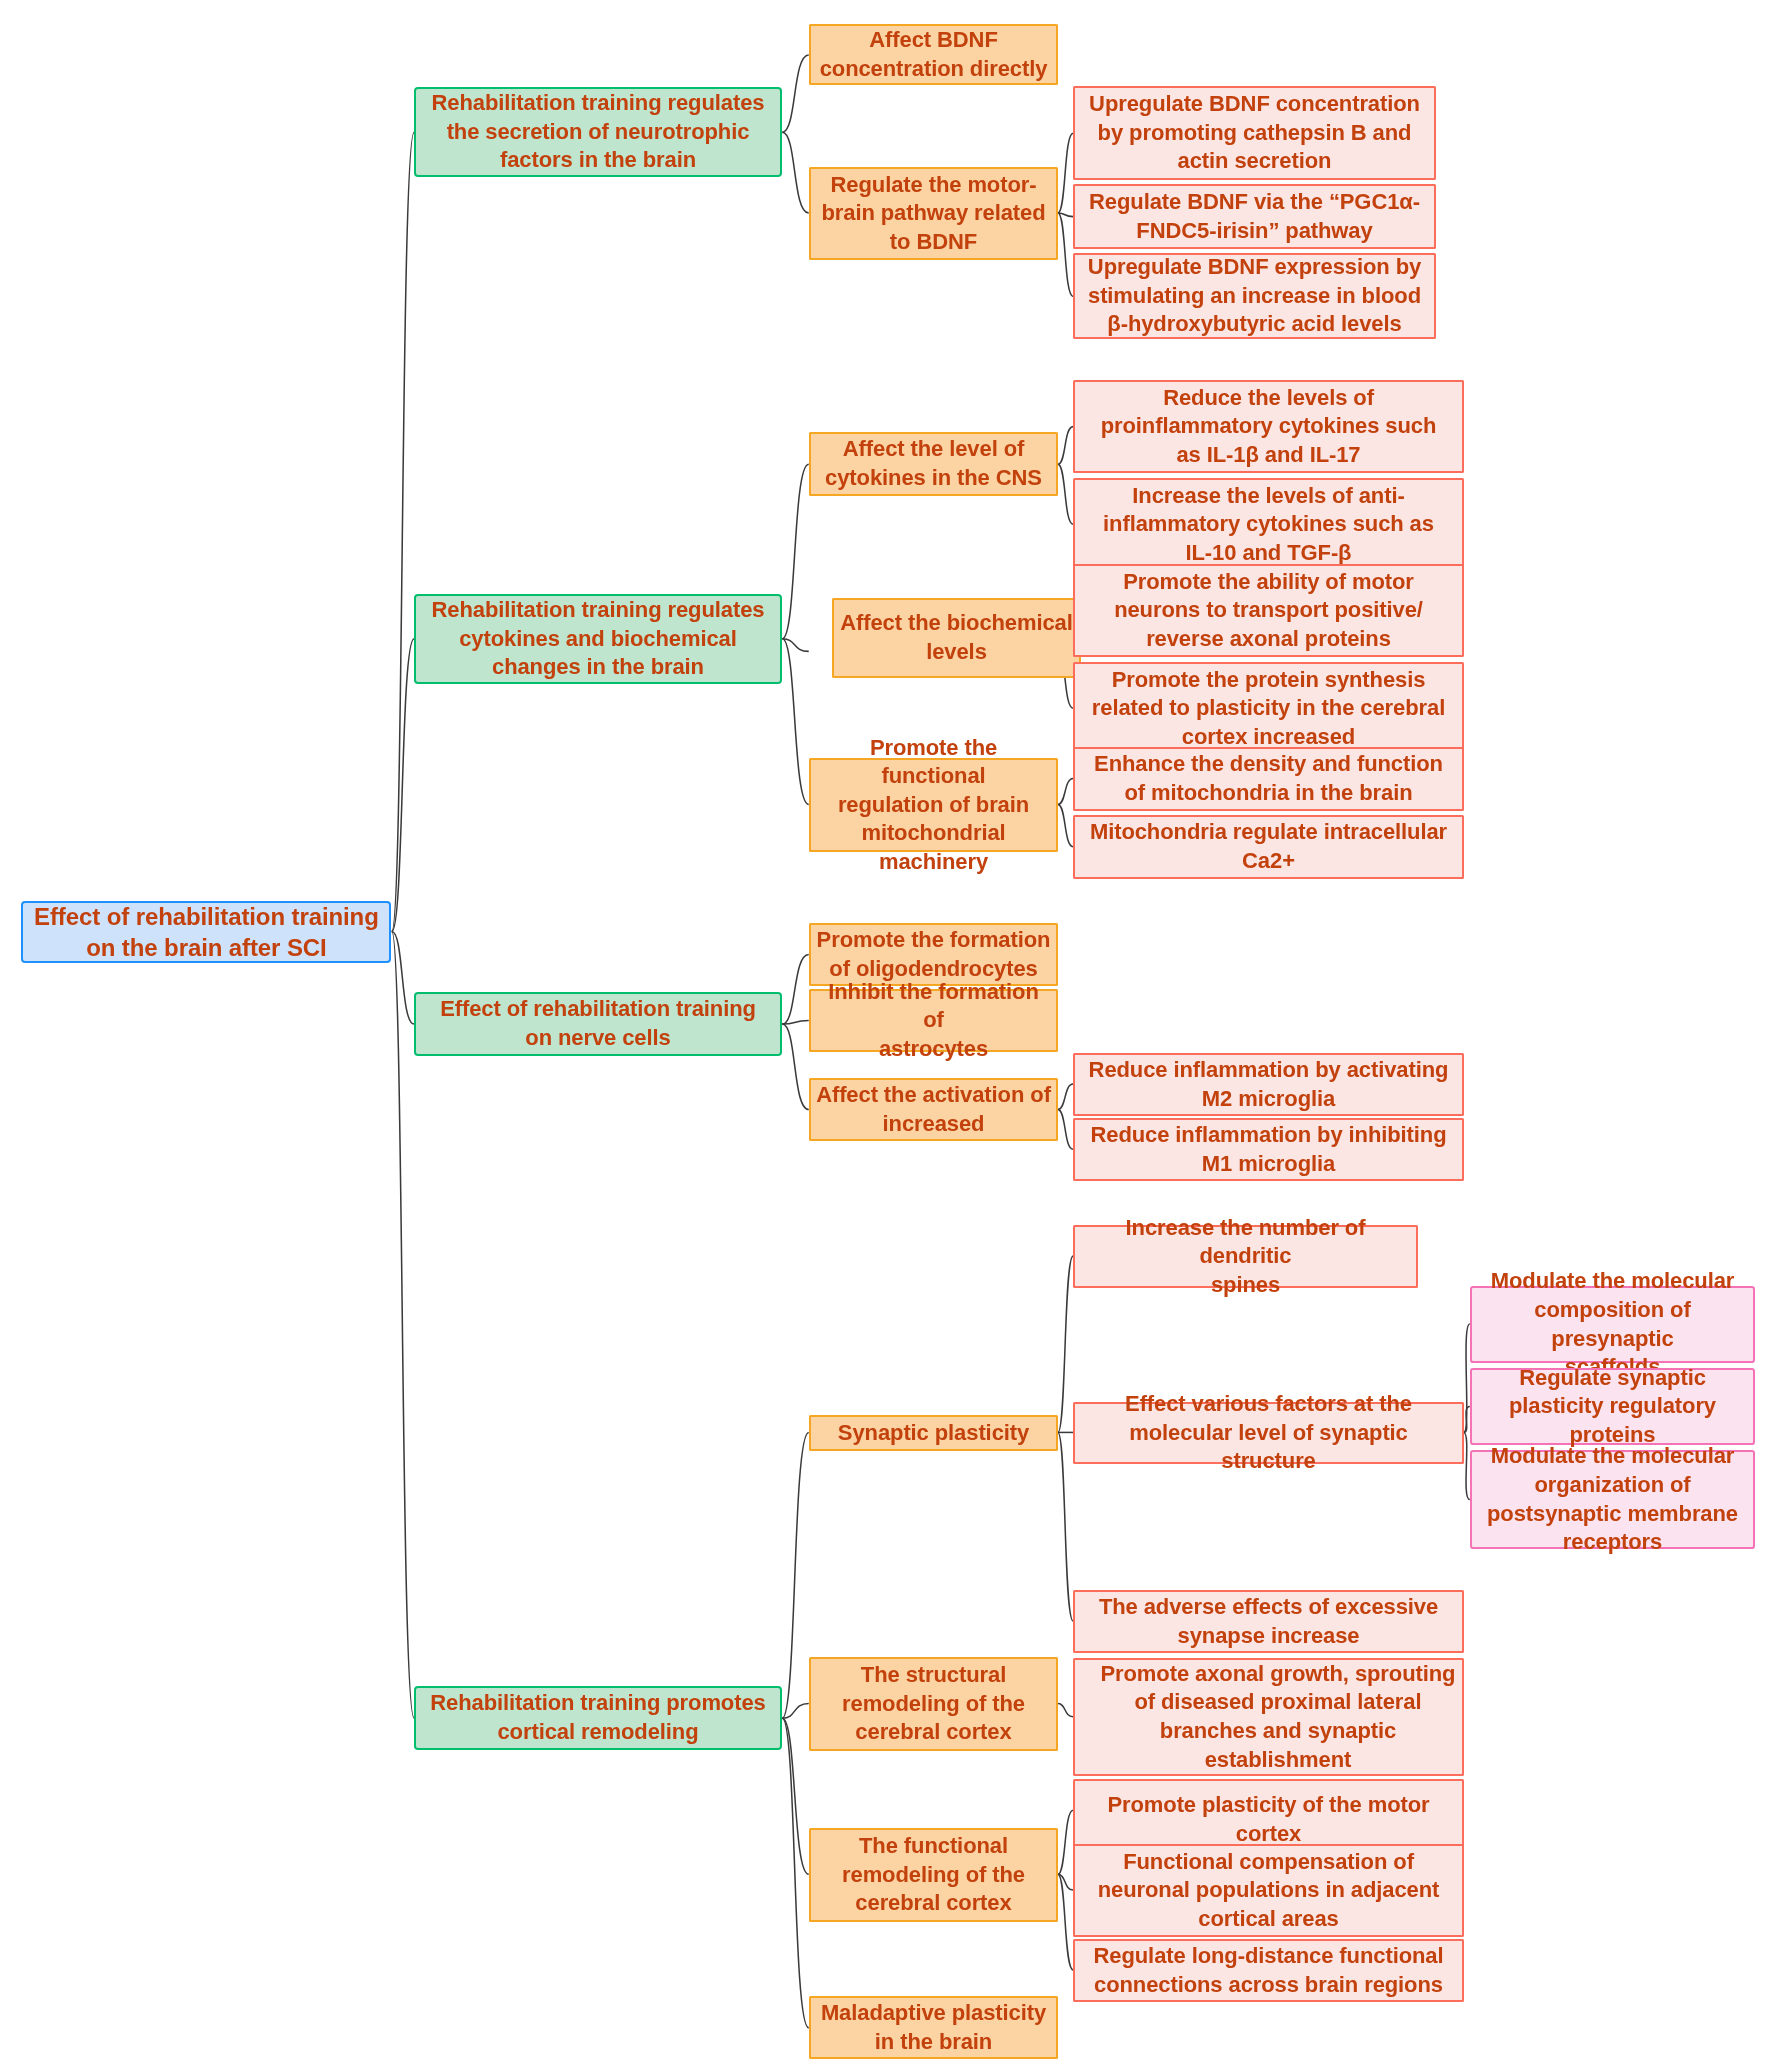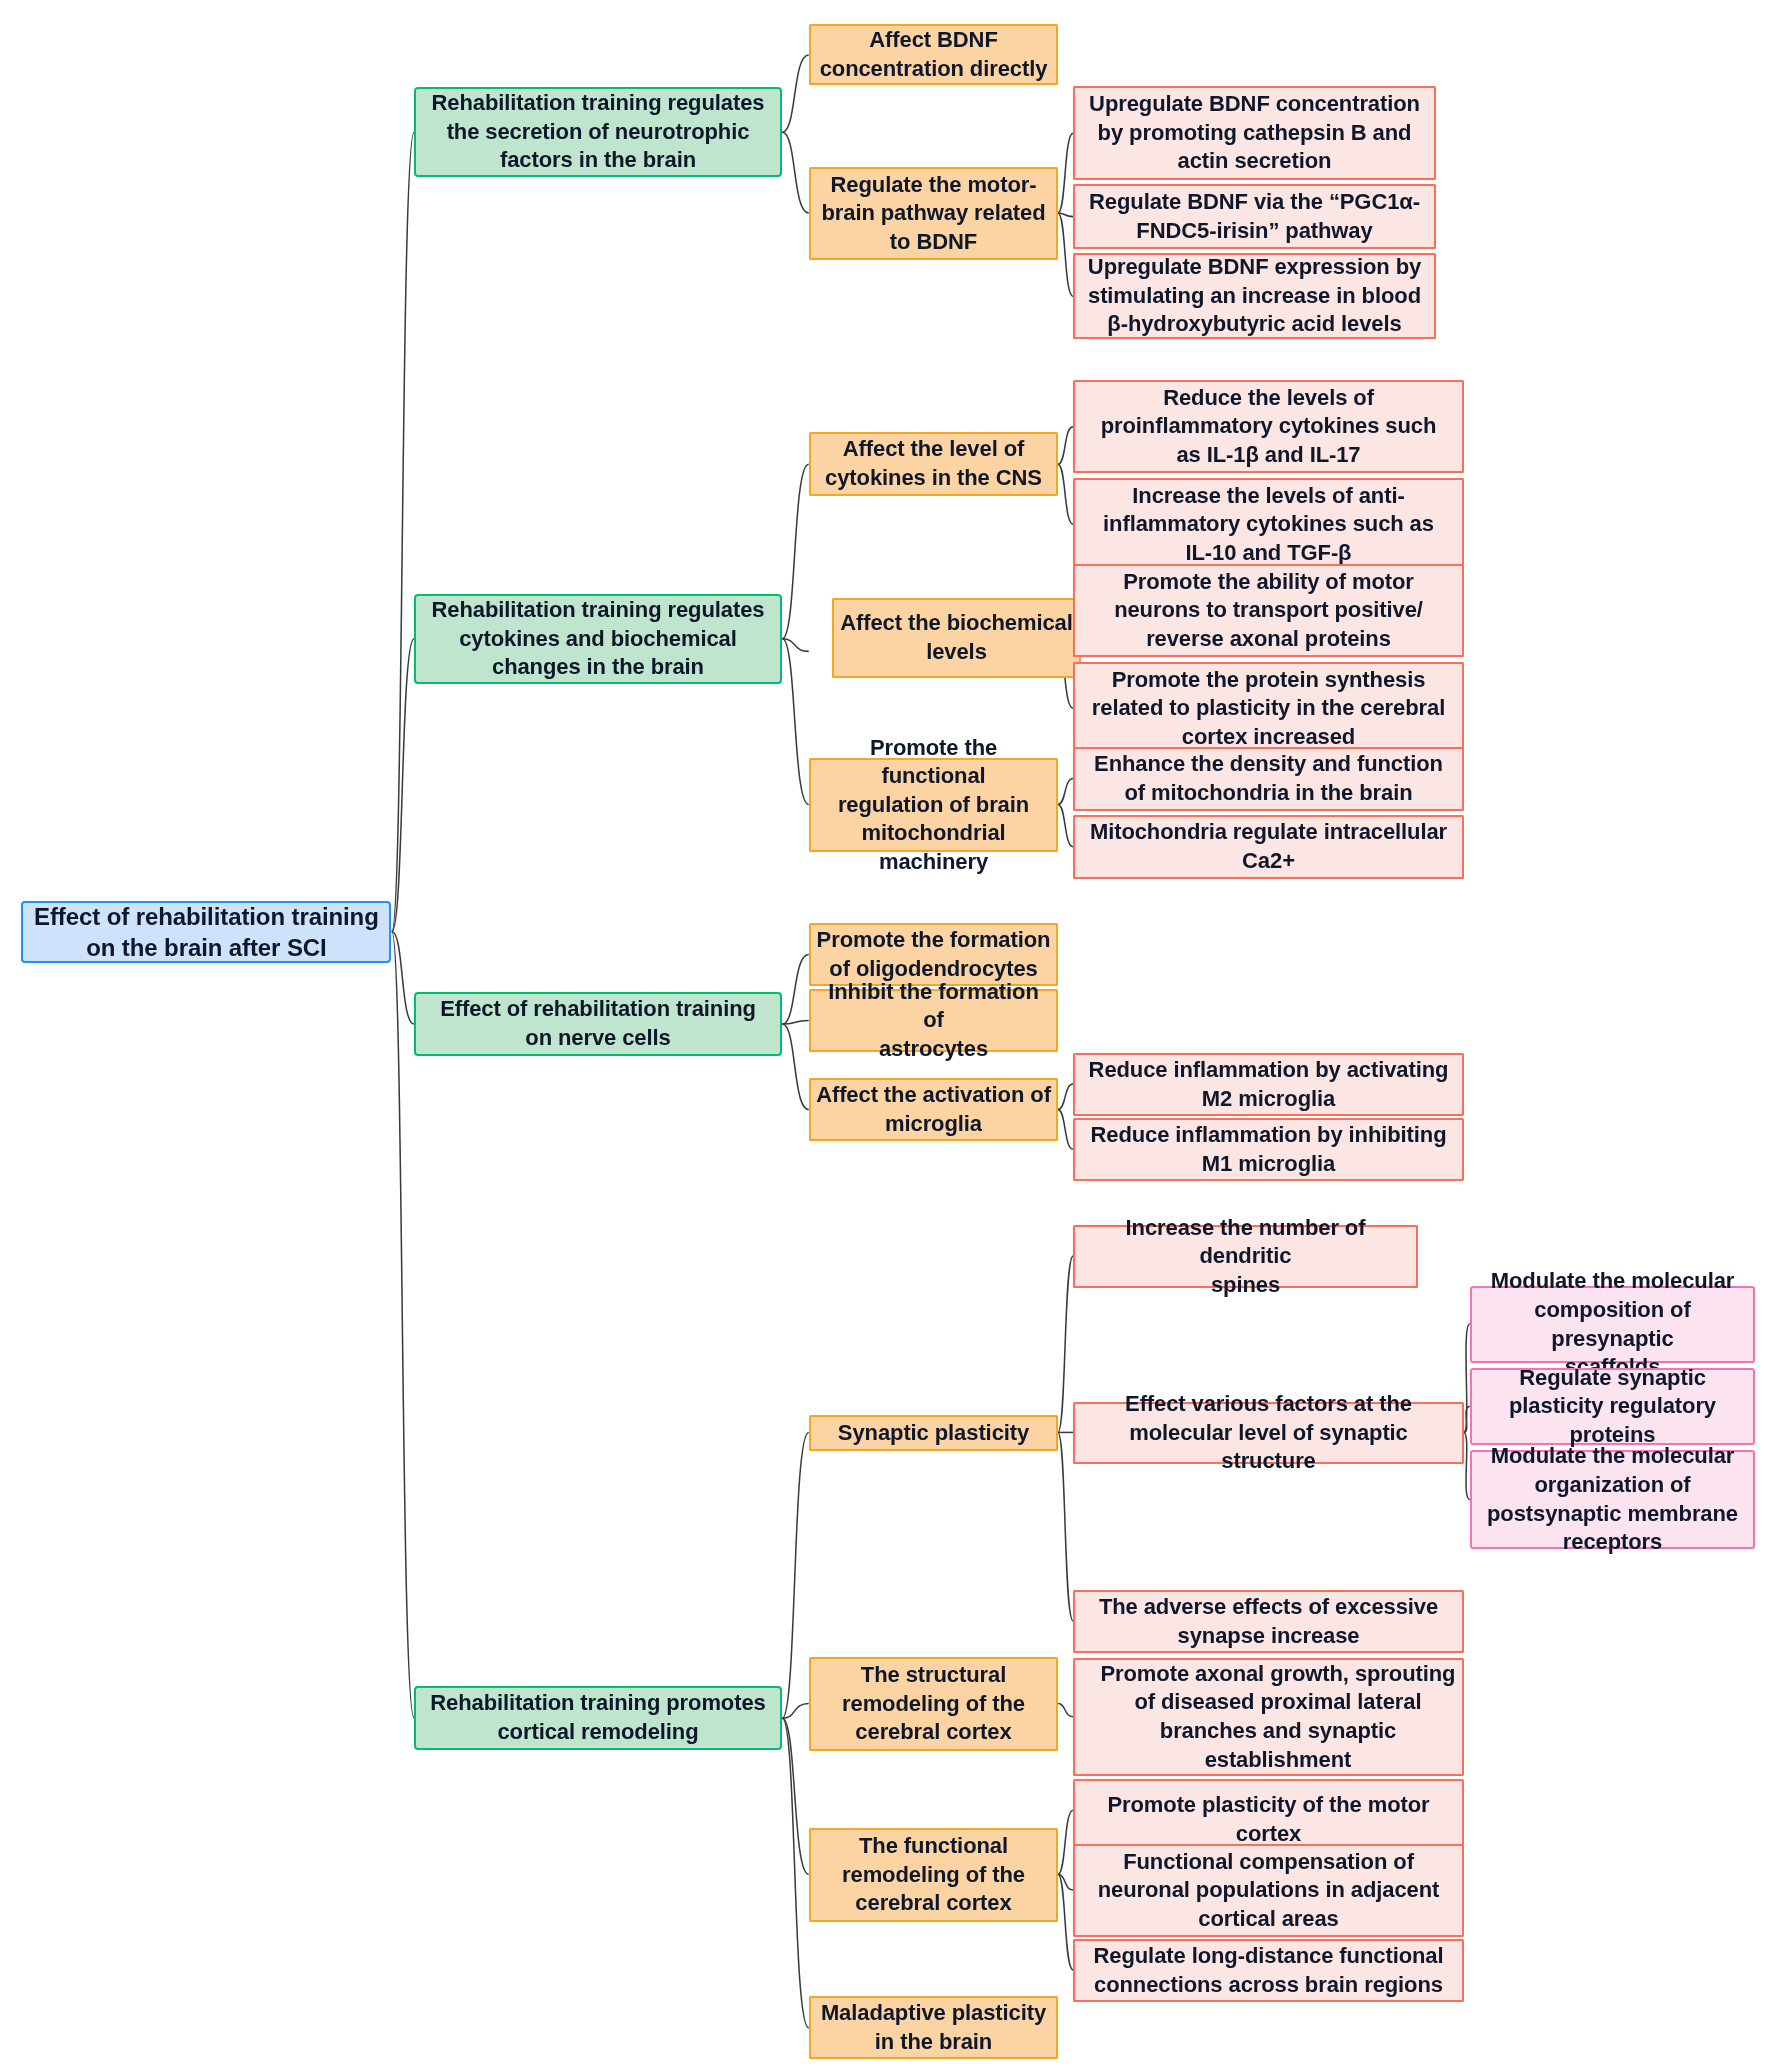--- a/index.html
+++ b/index.html
@@ -26,21 +26,21 @@
     pointer-events: none;
   }
   .node {
     position: absolute;
     box-sizing: border-box;
     display: flex;
     align-items: center;
     justify-content: center;
     text-align: center;
     font-weight: bold;
-    color: #0f172a;
+    color: #c2410c;
     line-height: 1.30;
     padding: 2px 5.1px;
     border-style: solid;
     white-space: pre-line;
     letter-spacing: -0.1px;
   }
   
   .node.root {
     background: #CFE2FB;
     border-color: #1E90FF;
@@ -168,21 +168,21 @@
 of mitochondria in the brain</div>
     <div class="node l3" style="left: 1073px; top: 815px; width: 391px; height: 64px;">Mitochondria regulate intracellular
 Ca2+</div>
     <div class="node l1" style="left: 414px; top: 992px; width: 368px; height: 64px;">Effect of rehabilitation training
 on nerve cells</div>
     <div class="node l2" style="left: 809px; top: 923px; width: 249px; height: 63px;">Promote the formation
 of oligodendrocytes</div>
     <div class="node l2" style="left: 809px; top: 989px; width: 249px; height: 63px;">Inhibit the formation of
 astrocytes</div>
     <div class="node l2" style="left: 809px; top: 1078px; width: 249px; height: 63px;">Affect the activation of
-microglia</div>
+increased</div>
     <div class="node l3" style="left: 1073px; top: 1053px; width: 391px; height: 63px;">Reduce inflammation by activating
 M2 microglia</div>
     <div class="node l3" style="left: 1073px; top: 1118px; width: 391px; height: 63px;">Reduce inflammation by inhibiting
 M1 microglia</div>
     <div class="node l1" style="left: 414px; top: 1686px; width: 368px; height: 64px;">Rehabilitation training promotes
 cortical remodeling</div>
     <div class="node l2" style="left: 809px; top: 1415px; width: 249px; height: 36px;">Synaptic plasticity</div>
     <div class="node l3" style="left: 1073px; top: 1225px; width: 345px; height: 63px;">Increase the number of dendritic
 spines</div>
     <div class="node l3" style="left: 1073px; top: 1402px; width: 391px; height: 62px;">Effect various factors at the

